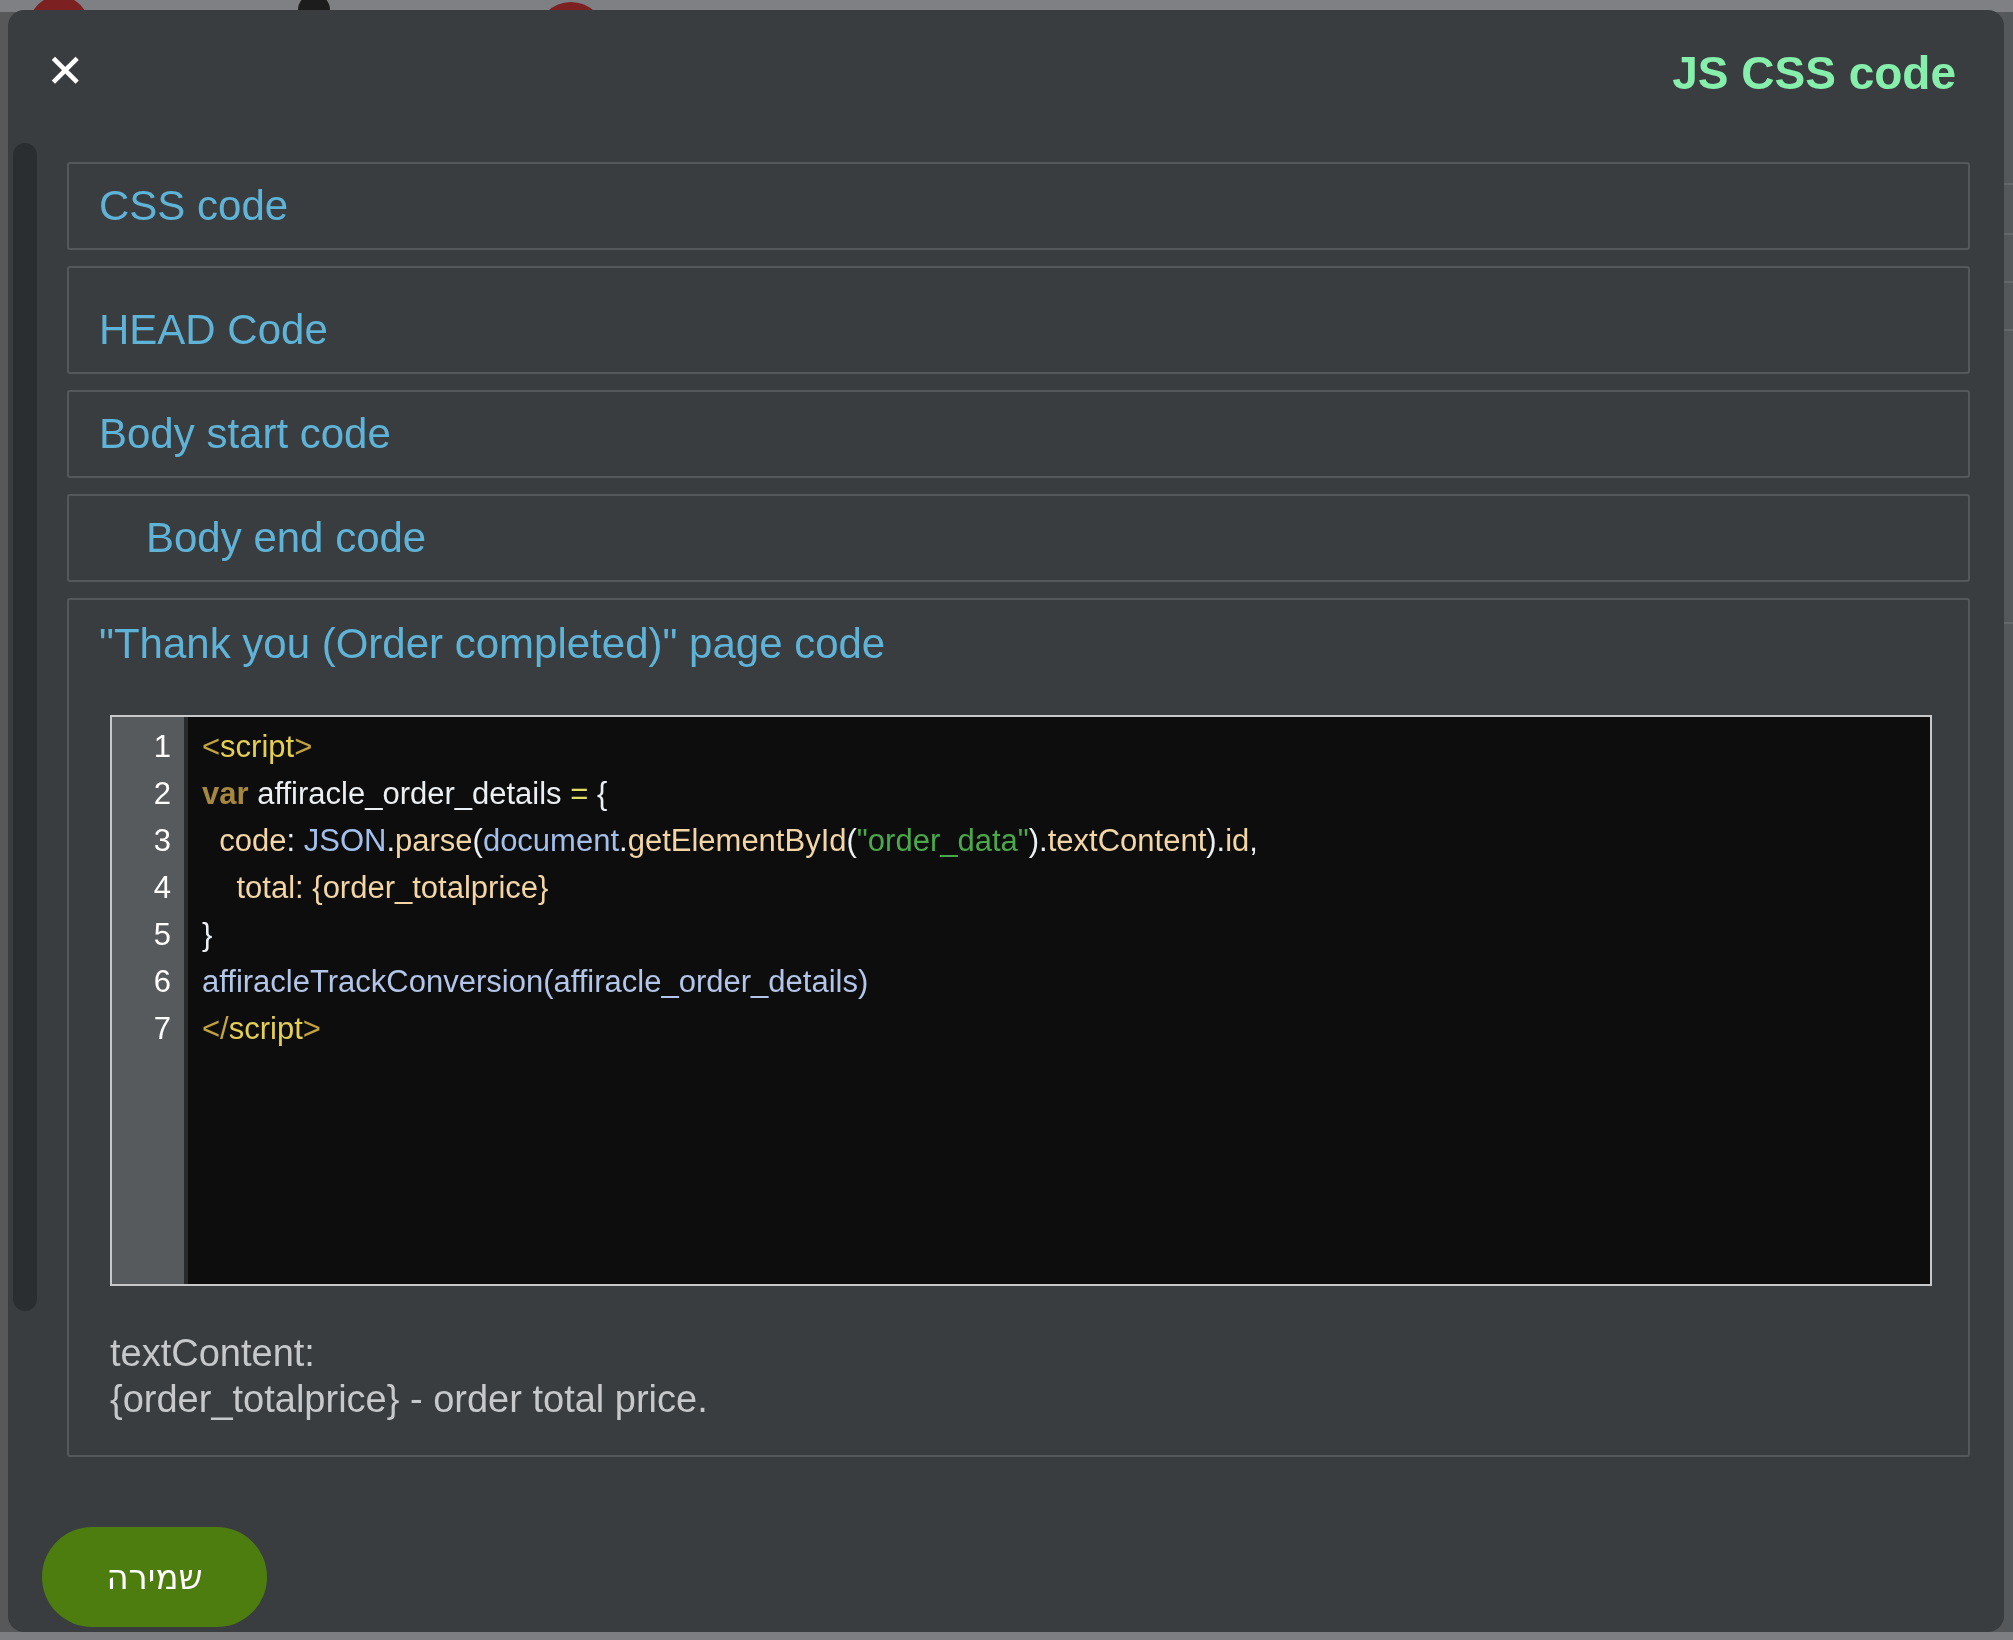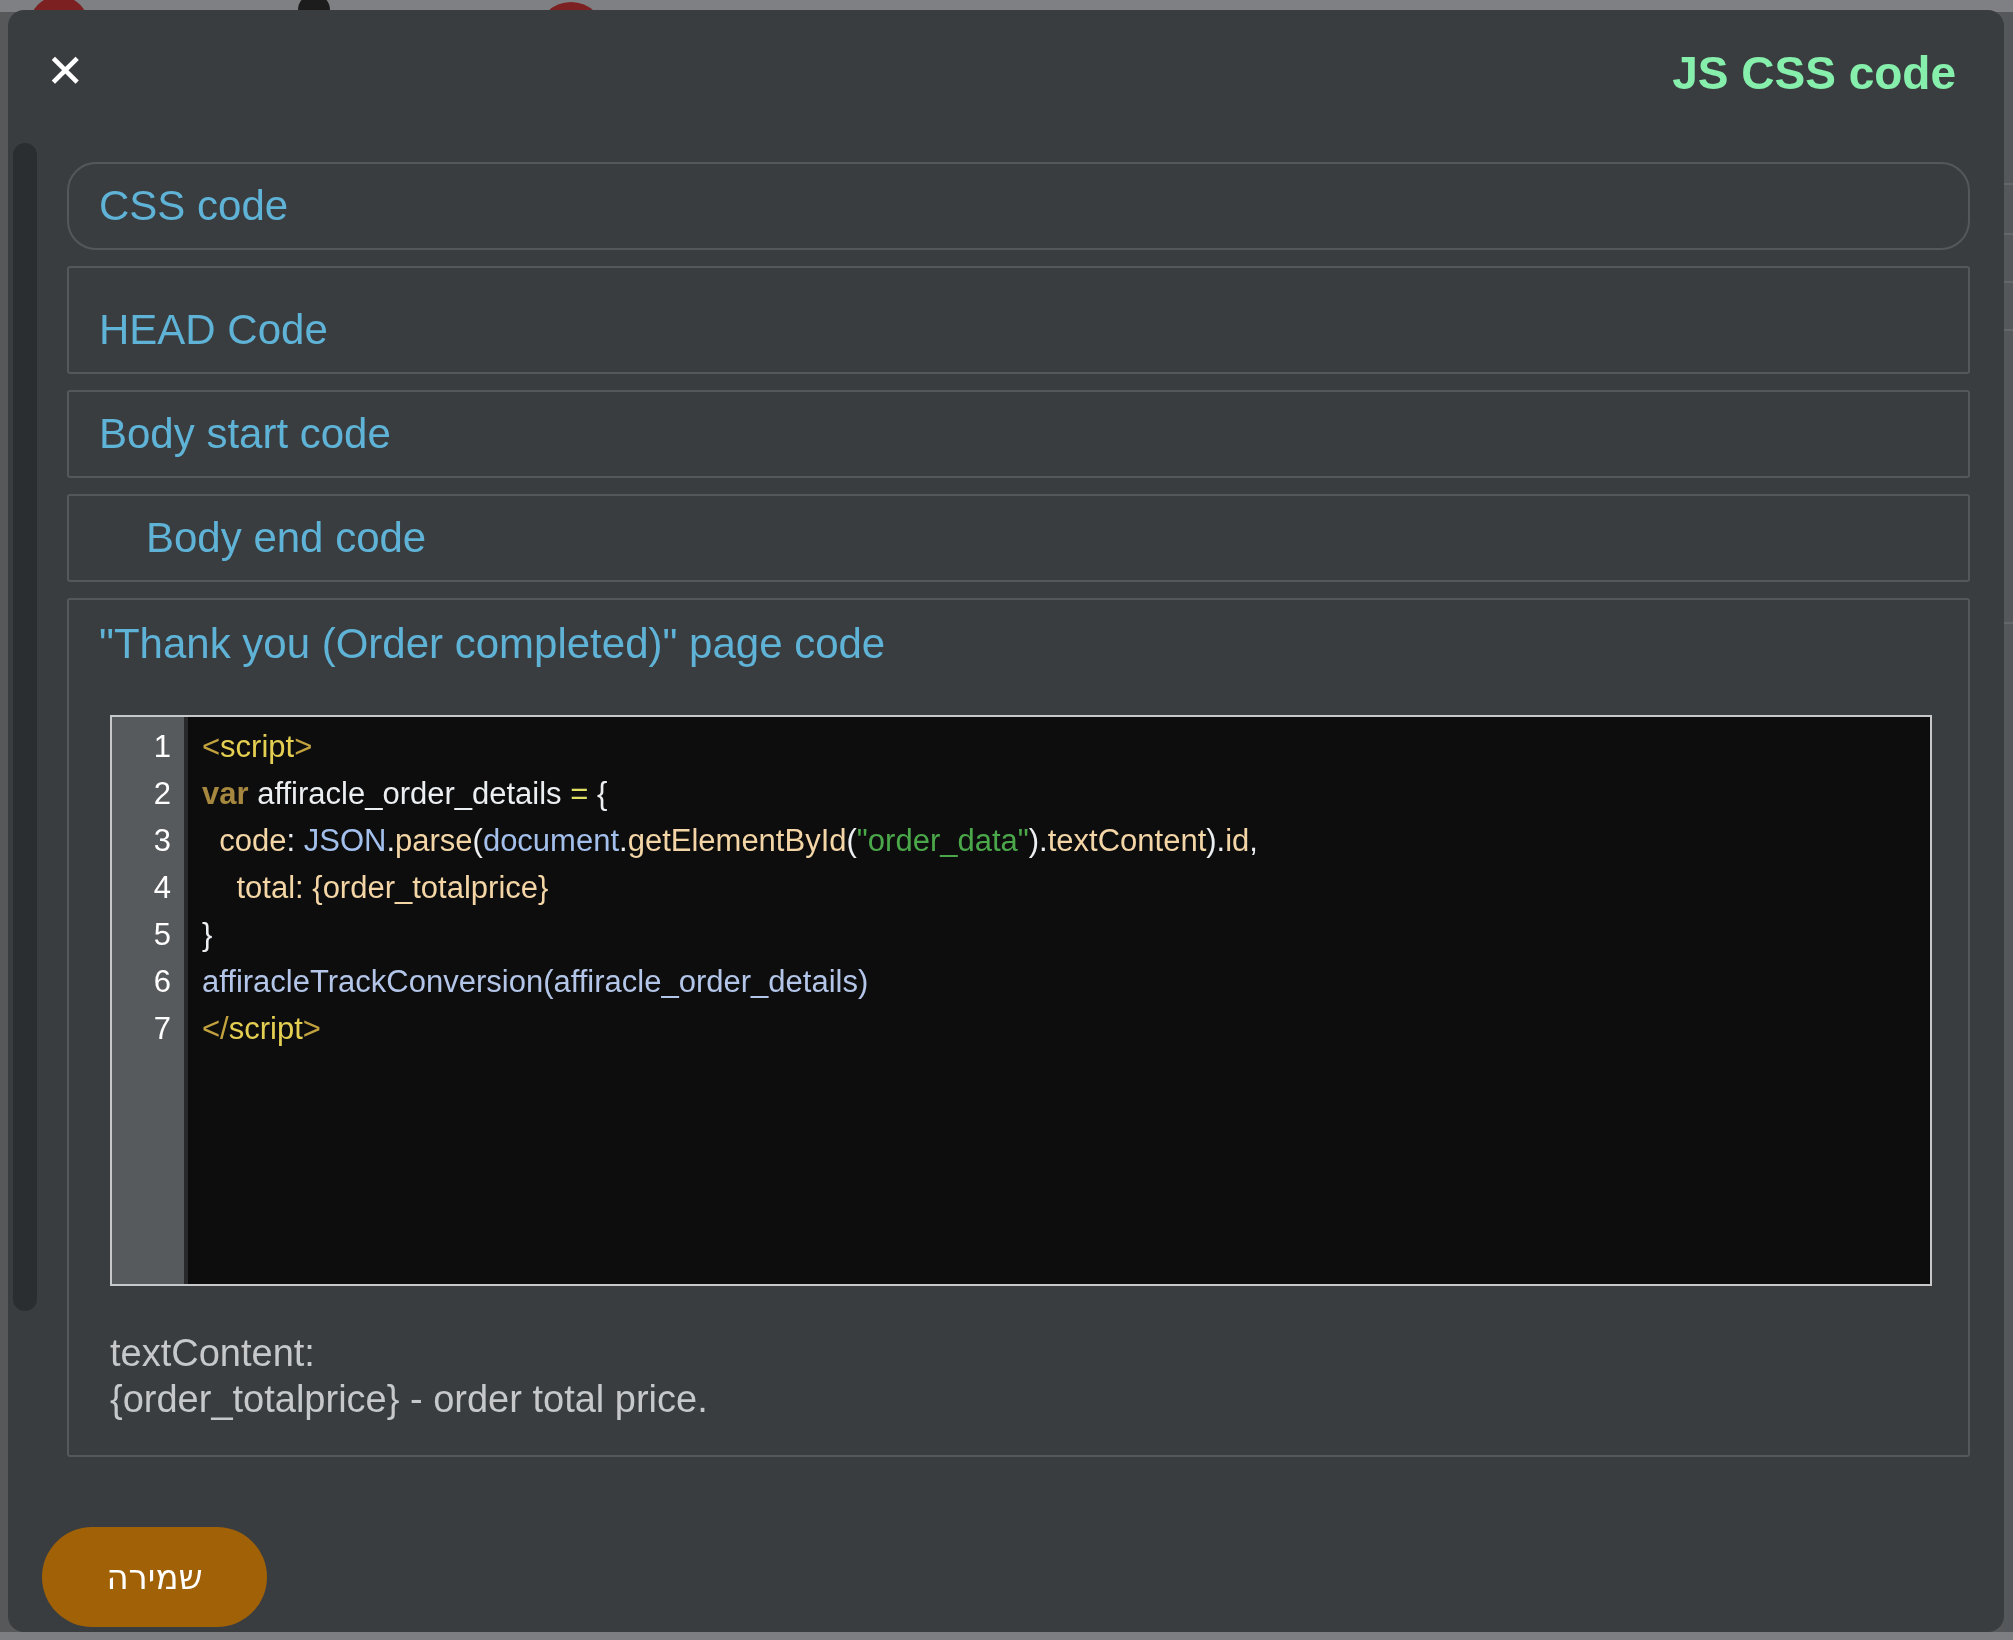--- a/index.html
+++ b/index.html
@@ -111,21 +111,21 @@
   <div class="page-bottom-strip" style="background: rgb(124, 126, 129);"></div>
 
   <div class="modal" style="background: rgb(57, 61, 64);">
 
     <span class="close-x">✕</span>
     <div class="modal-title">JS CSS code</div>
     <div class="modal-scrollbar" style="background: rgb(43, 46, 49);"></div>
 
     <div class="sections">
 
-      <div class="section" style="border-color: rgb(84, 88, 91); border-radius: 29px;">
+      <div class="section" style="border-color: rgb(84, 88, 91);">
         <div class="section-header" style="color: rgb(95, 179, 215);">CSS code</div>
       </div>
 
       <div class="section" style="border-color: rgb(84, 88, 91);">
         <div class="section-header" style="color: rgb(95, 179, 215); margin-top: 20px;">HEAD Code</div>
       </div>
 
       <div class="section" style="border-color: rgb(84, 88, 91);">
         <div class="section-header" style="color: rgb(95, 179, 215);">Body start code</div>
       </div>
@@ -160,16 +160,16 @@
 
         <div class="placeholders">
           <div>textContent:</div>
           <div>{order_totalprice} - order total price.</div>
         </div>
         <div class="section-bottom-pad"></div>
       </div>
 
     </div>
 
-    <button class="save-btn" style="background: #a16207;">שמירה</button>
+    <button class="save-btn" style="background: #4d7c0f;">שמירה</button>
 
   </div>
 </div>
 
 </body></html>

